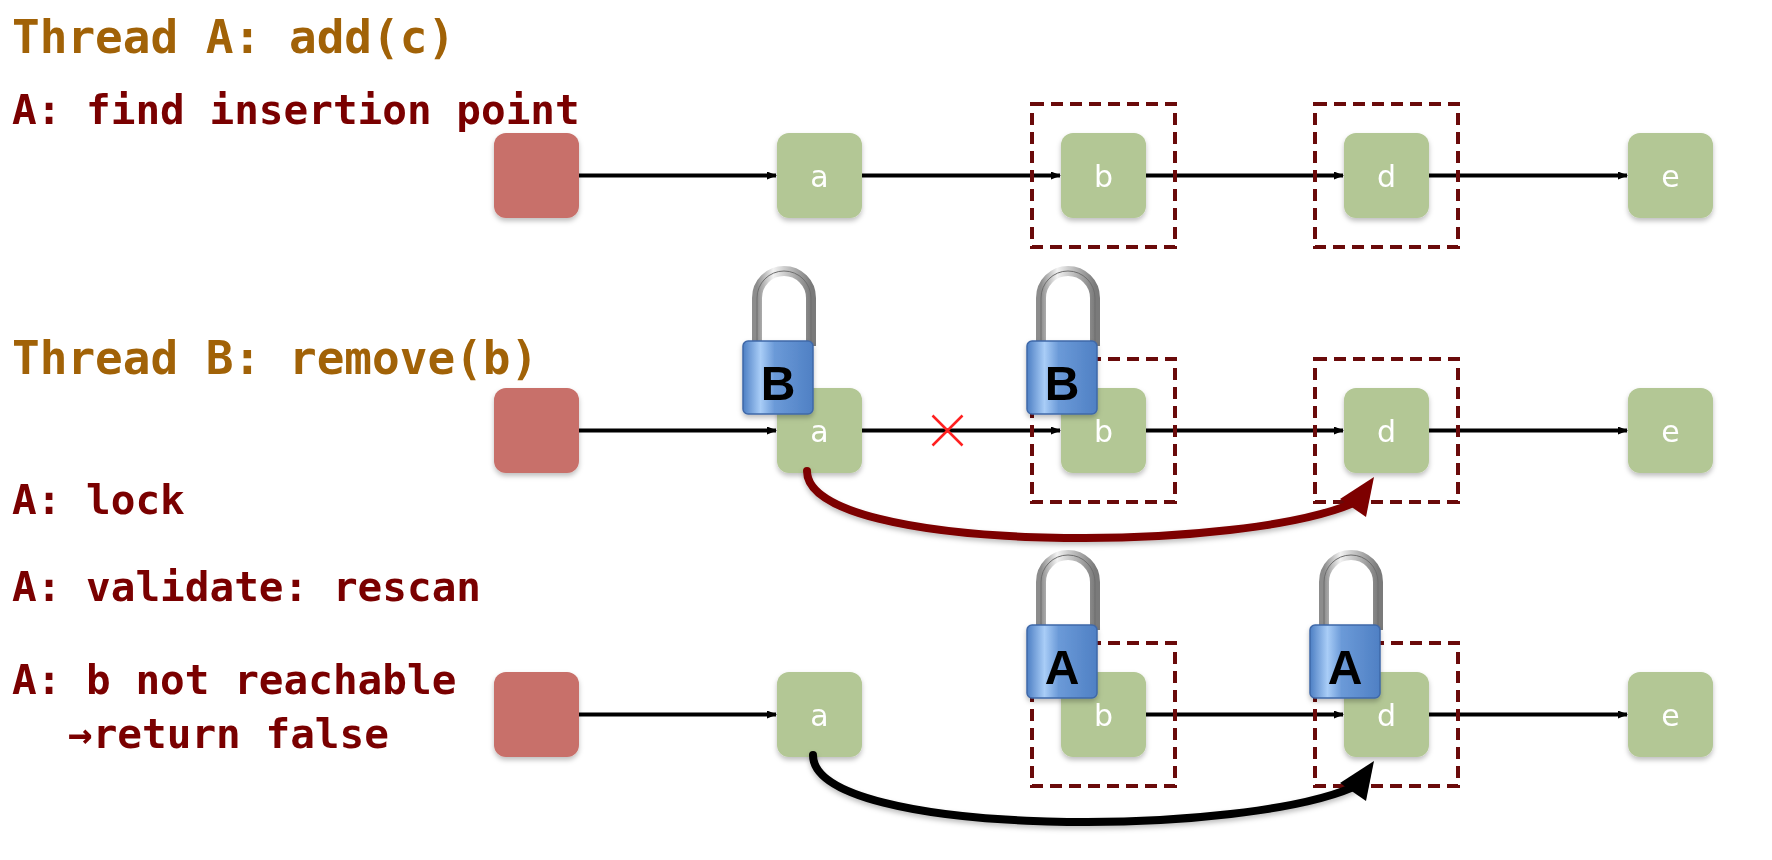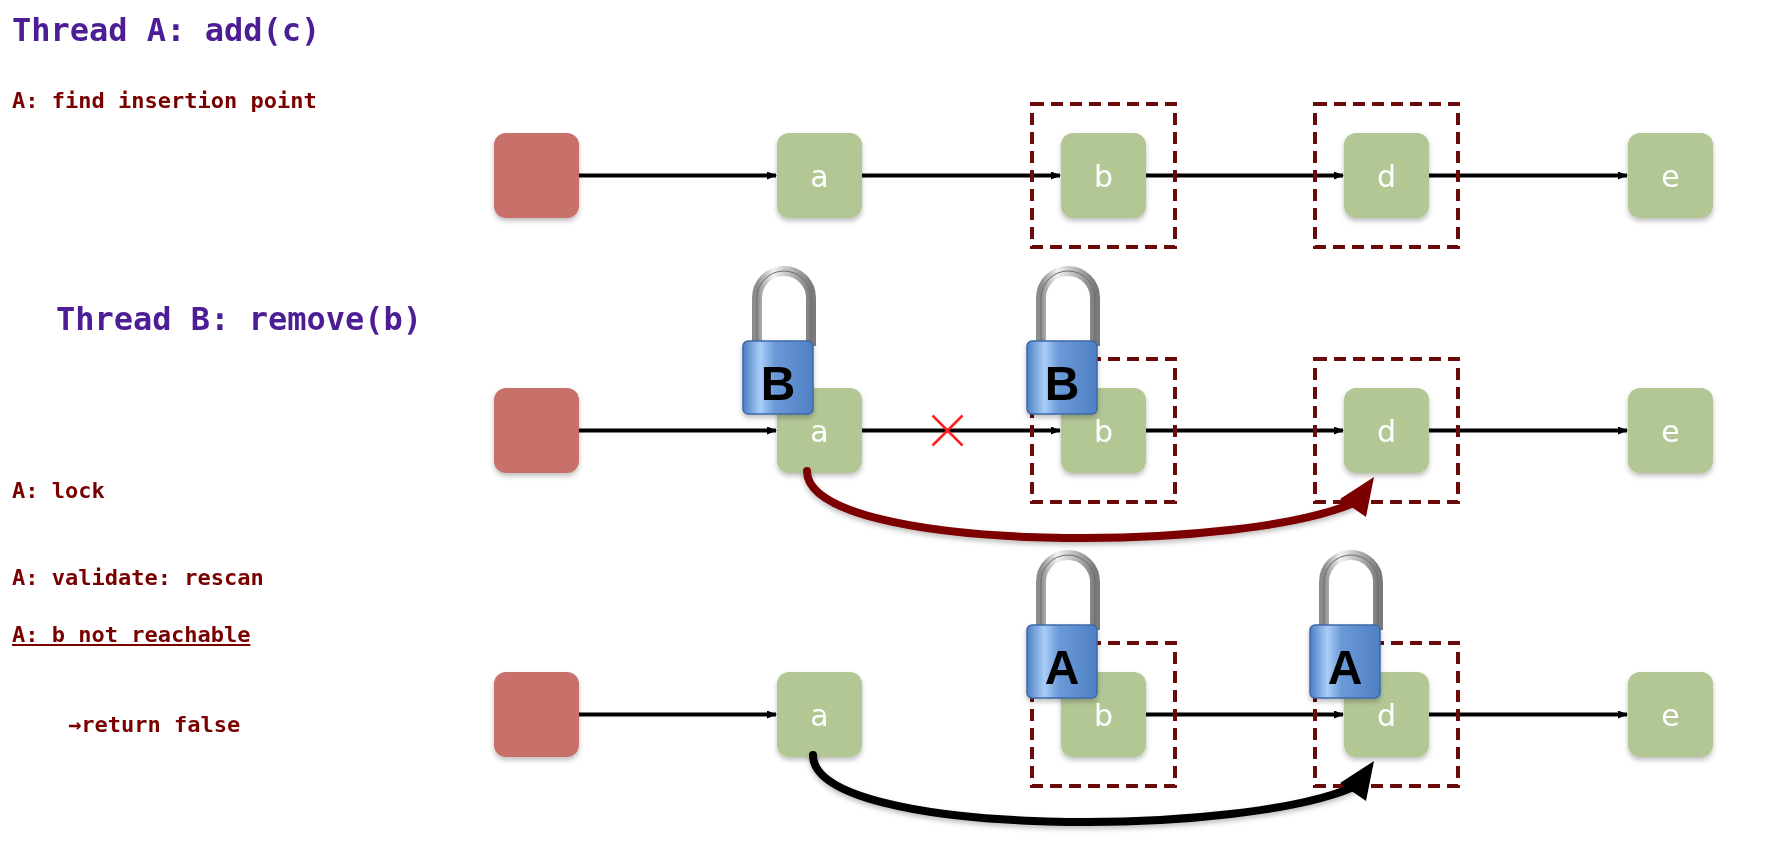--- a/index.html
+++ b/index.html
@@ -1,39 +1,39 @@
 <!DOCTYPE html>
 <html><head>
 <meta charset="utf-8">
 <style>
   html, body { margin: 0; padding: 0; background: #ffffff; }
   body { width: 1772px; height: 860px; position: relative; overflow: hidden; }
   .title {
     position: absolute; left: 12px;
     font-family: "DejaVu Sans Mono", "Liberation Mono", monospace;
-    font-weight: bold; font-size: 32px; color: #4c1d95; white-space: pre; line-height: 1;
+    font-weight: bold; font-size: 46px; color: #a16207; white-space: pre; line-height: 1;
   }
   .step {
     position: absolute; left: 12px;
     font-family: "DejaVu Sans Mono", "Liberation Mono", monospace;
-    font-weight: bold; font-size: 22px; color: #7a0000; white-space: pre; line-height: 1;
+    font-weight: bold; font-size: 41px; color: #7a0000; white-space: pre; line-height: 1;
   }
   svg#diagram { position: absolute; left: 0; top: 0; }
   .node-label { font-family: "DejaVu Sans", "Liberation Sans", sans-serif; font-size: 30px; fill: #ffffff; }
   .lock-label { font-family: "Liberation Sans", "DejaVu Sans", sans-serif; font-weight: bold; font-size: 48px; fill: #000; }
 </style>
 </head>
 <body>
 
 <div class="title" style="top:14px;">Thread A: add(c)</div>
 <div class="step" style="top:90px;">A: find insertion point</div>
-<div class="title" style="top:303px;margin-left:44px;">Thread B: remove(b)</div>
+<div class="title" style="top:335px;">Thread B: remove(b)</div>
 <div class="step" style="top:480px;">A: lock</div>
 <div class="step" style="top:567px;text-align:center;">A: validate: rescan</div>
-<div class="step" style="top:624px;text-decoration:underline;">A: b not reachable</div>
+<div class="step" style="top:660px;">A: b not reachable</div>
 <div class="step" style="top:682px; left:68px;margin-top:32px;">→return false</div>
 
 <svg id="diagram" width="1772" height="860" viewBox="0 0 1772 860" xmlns="http://www.w3.org/2000/svg">
   <defs>
     <marker id="arrowhead" markerWidth="10" markerHeight="8" refX="9" refY="4" orient="auto" markerUnits="userSpaceOnUse">
       <path d="M0,0 L10,4 L0,8 z" fill="#000"></path>
     </marker>
     <filter id="shadow" x="-20%" y="-20%" width="140%" height="150%">
       <feDropShadow dx="0" dy="3" stdDeviation="2.5" flood-color="#000" flood-opacity="0.25"></feDropShadow>
     </filter>

